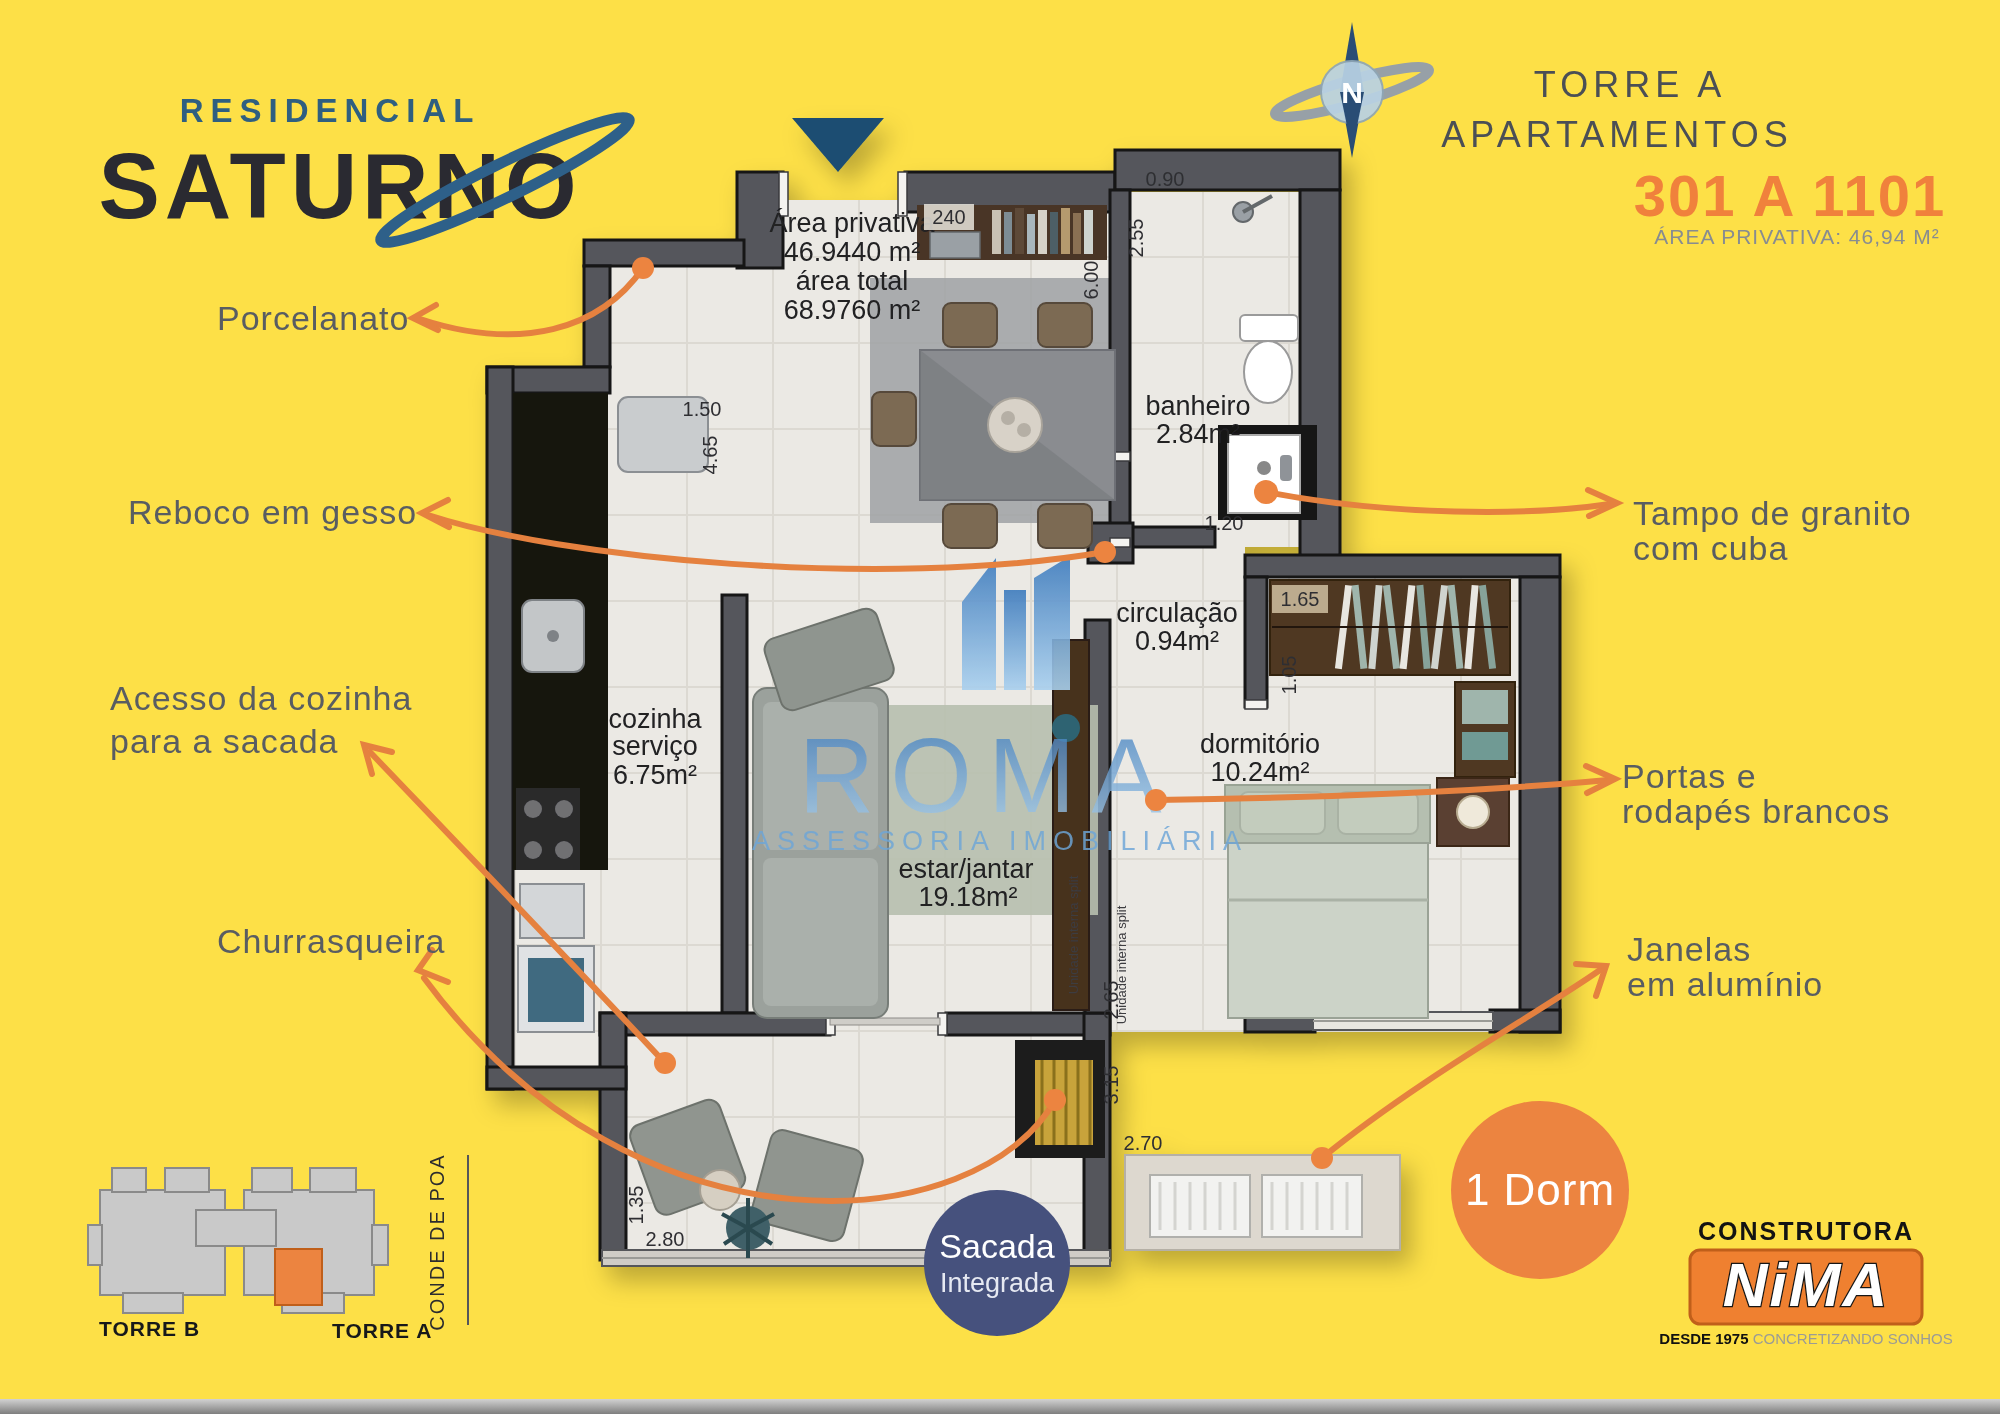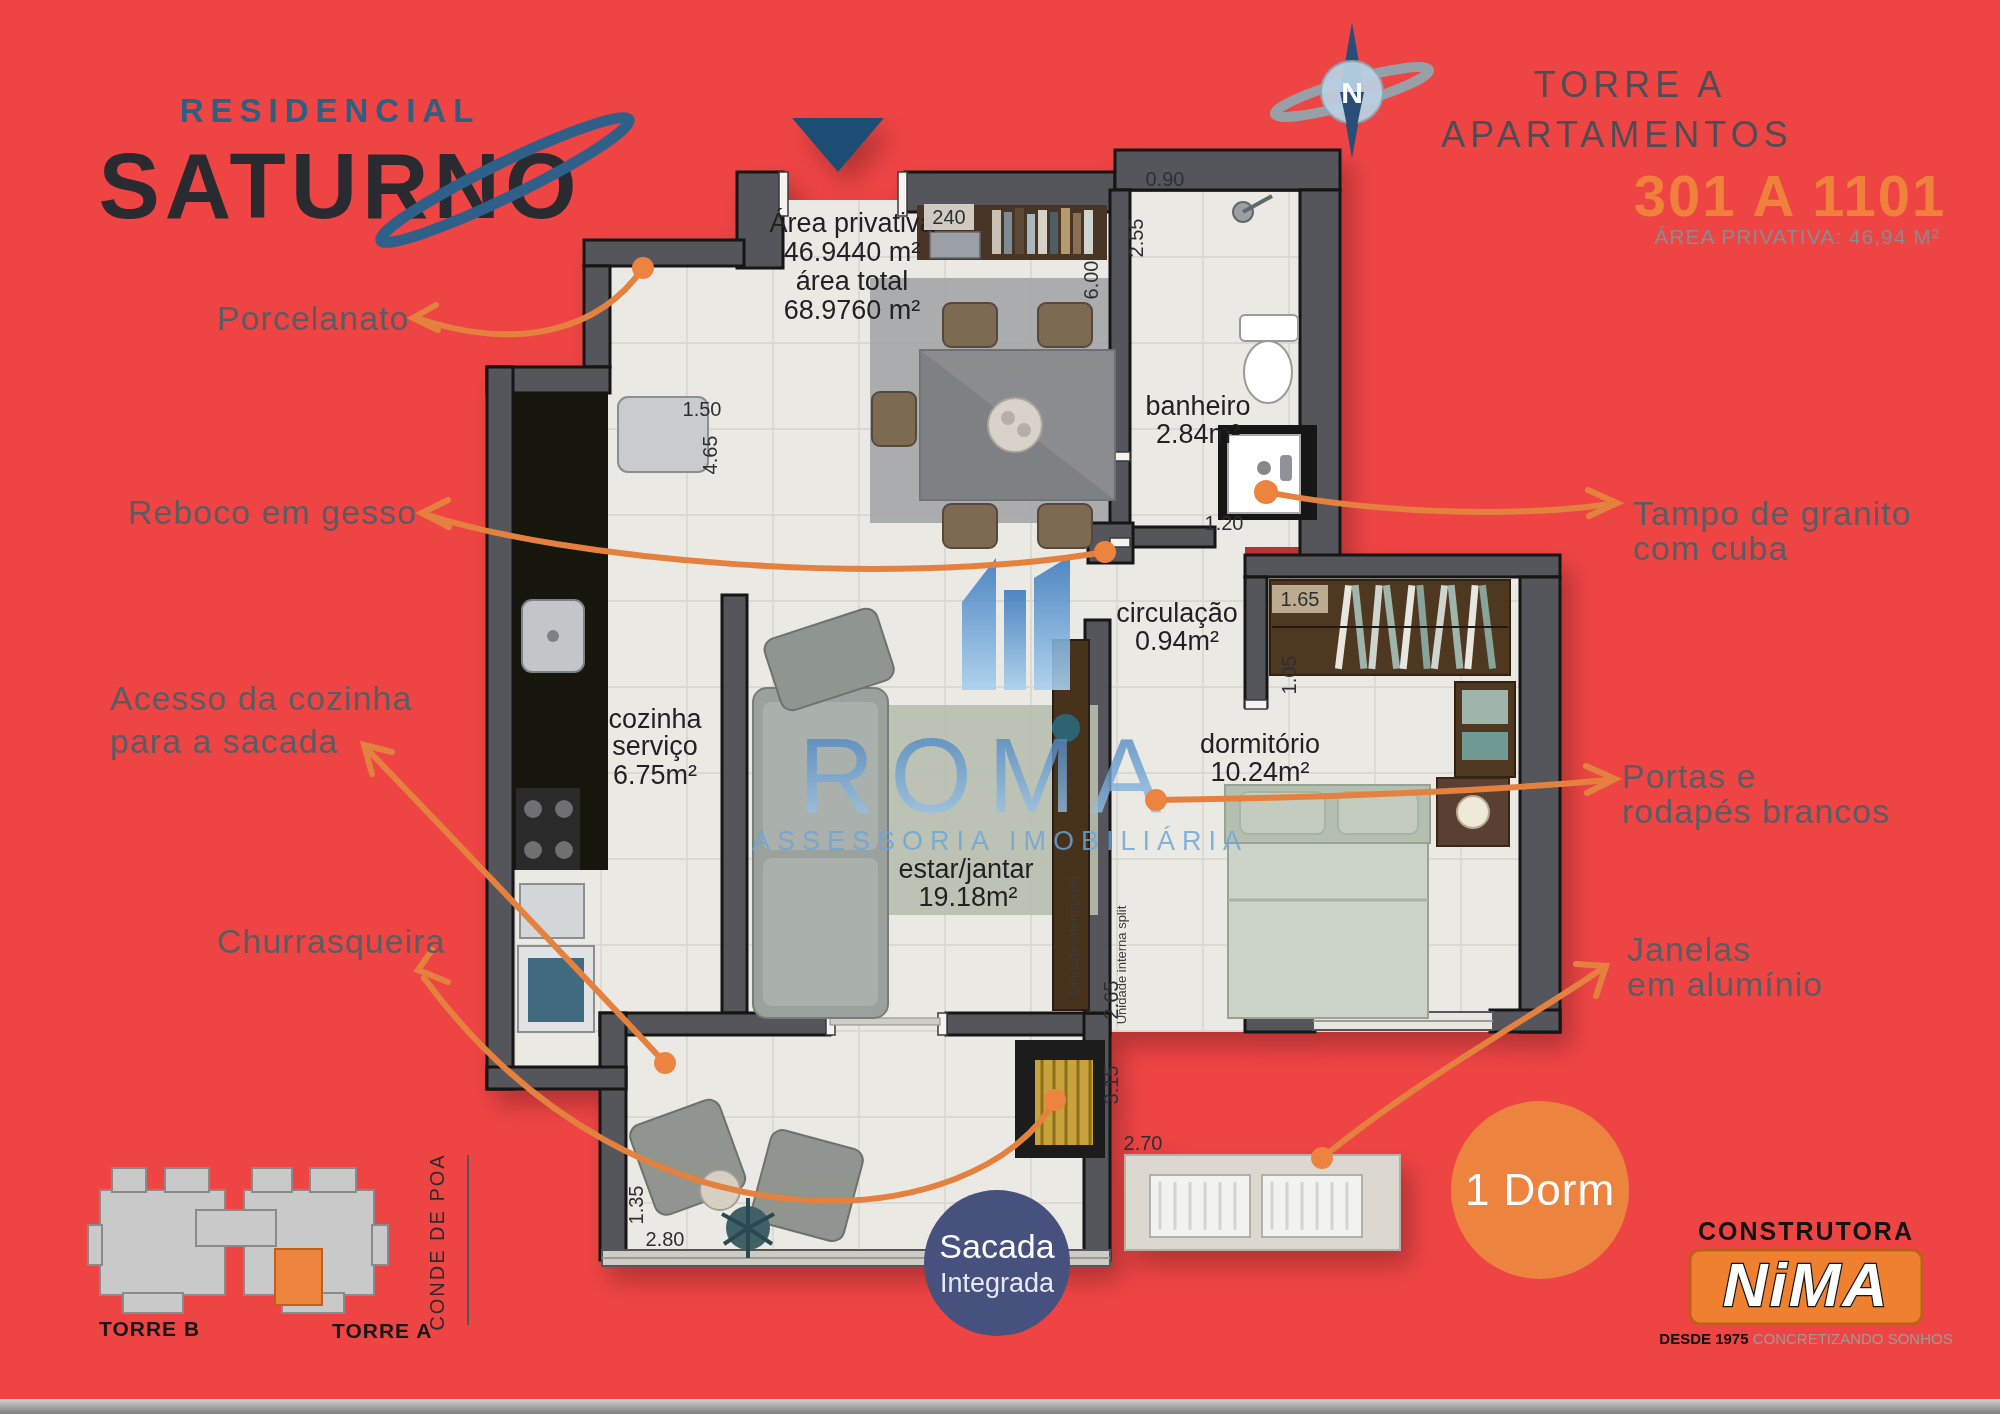--- a/index.html
+++ b/index.html
@@ -1,16 +1,16 @@
 <!DOCTYPE html>
 <html><head>
 <meta charset="utf-8">
 <style>
   html,body{margin:0;padding:0;background:#ffffff;}
-  .page{position:relative;width:2000px;height:1414px;background:#ef4444;overflow:hidden;
+  .page{position:relative;width:2000px;height:1414px;background:#fde047;overflow:hidden;
         font-family:"Liberation Sans", sans-serif;}
   svg text{font-family:"Liberation Sans", sans-serif;}
   .t-res{font-size:33px;fill:#2f5f80;letter-spacing:7px;font-weight:bold;}
   .t-saturno{font-size:92px;fill:#2a2a31;font-weight:bold;letter-spacing:5px;}
   .t-tower{font-size:36px;fill:#4b4f55;letter-spacing:5px;}
   .t-units{font-size:58px;font-weight:bold;fill:#f0813c;letter-spacing:2px;}
   .t-areapriv{font-size:21px;fill:#888c90;letter-spacing:1px;}
   .t-callout{font-size:34px;fill:#595d62;letter-spacing:1px;}
   .t-room{font-size:27px;fill:#202024;}
   .t-dim{font-size:20px;fill:#2f2f33;}

